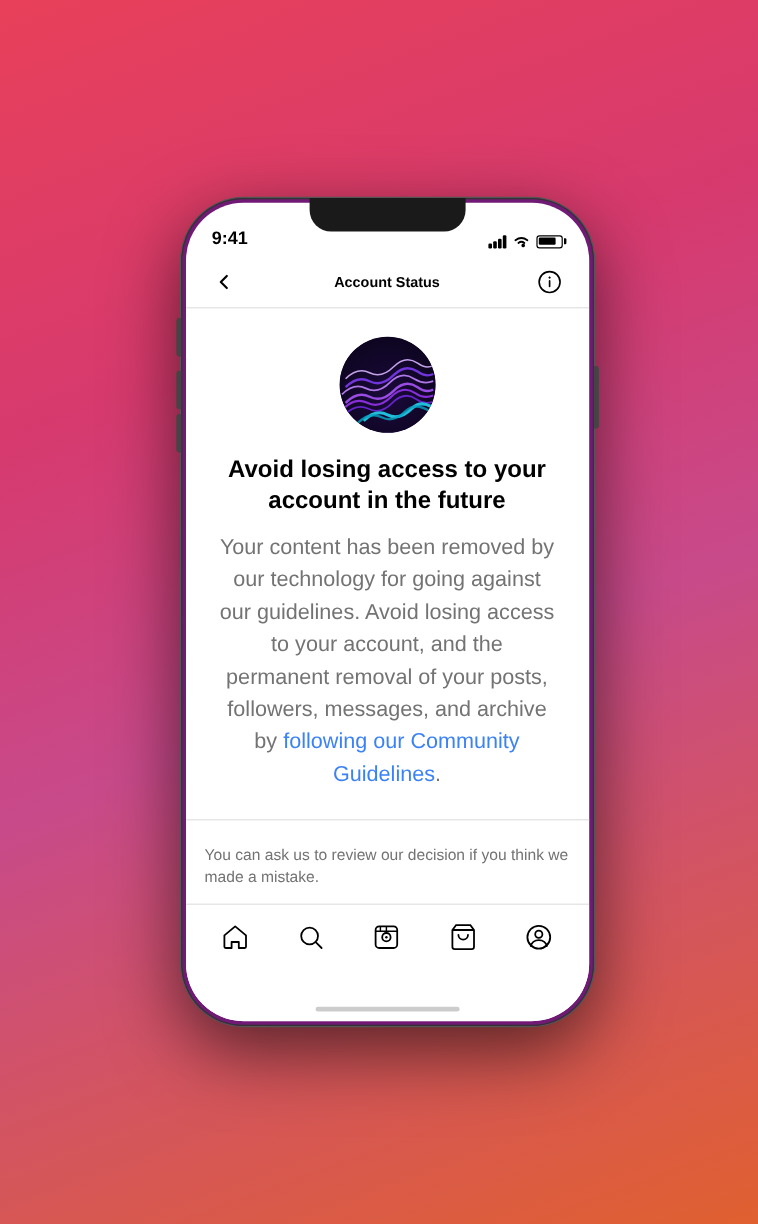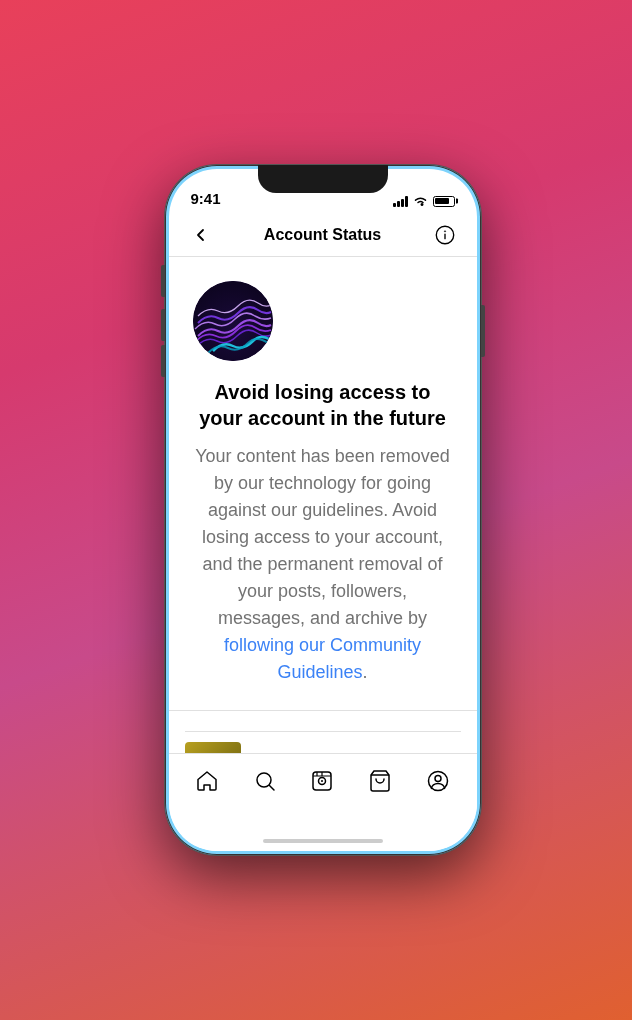--- a/index.html
+++ b/index.html
@@ -9,23 +9,23 @@
       height: 1020px;
       background: linear-gradient(160deg, #e8405a 0%, #d63a6e 30%, #c84a8a 55%, #e06030 100%);
       display: flex;
       align-items: center;
       justify-content: center;
       font-family: -apple-system, BlinkMacSystemFont, 'SF Pro Display', 'Helvetica Neue', Arial, sans-serif;
       overflow: hidden;
     }
 
     .phone-outer {
-      width: 316px;
+      width: 344px;
       height: 690px;
-      background: #7dd3fc;
+      background: #701a75;
       border-radius: 52px;
       padding: 4px;
       box-shadow:
         0 0 0 1px #555,
         0 20px 60px rgba(0,0,0,0.6),
         inset 0 0 0 1px #333;
       position: relative;
       margin-left: 13px;
     }
 
@@ -168,21 +168,21 @@
       justify-content: center;
       cursor: pointer;
     }
 
     .nav-back svg {
       width: 18px;
       height: 18px;
     }
 
     .nav-title {
-      font-size: 16px;
+      font-size: 12px;
       font-weight: 600;
       color: #000;
     }
 
     .nav-info {
       width: 32px;
       height: 32px;
       display: flex;
       align-items: center;
       justify-content: center;
@@ -194,20 +194,21 @@
       flex: 1;
       overflow-y: auto;
       overflow-x: hidden;
     }
 
     
     .hero-section {
       padding: 24px 24px 20px;
       display: flex;
       flex-direction: column;
+      align-items: center;
       text-align: center;
     }
 
     .avatar-circle {
       width: 80px;
       height: 80px;
       border-radius: 50%;
       overflow: hidden;
       margin-bottom: 18px;
       background: #1a0a3a;
@@ -427,20 +428,21 @@
         <p class="hero-description">
           <span>Your content has been removed by our technology for going against our guidelines. Avoid losing access to your account, and the permanent removal of your posts, followers, messages, and archive by</span>
           <a href="#">
             <span>following our Community Guidelines</span></a><span>.</span>
         </p>
       </div>
 
       <div class="divider"></div>
 
       <div class="removed-section">
+        <p class="removed-subtitle">You can ask us to review our decision if you think we made a mistake.</p>
 
         <div class="post-item">
           <div class="post-thumbnail"></div>
           <div class="post-chevron">
             <svg width="8" height="14" viewBox="0 0 8 14" fill="none">
               <path d="M1 1L7 7L1 13" stroke="#c7c7cc" stroke-width="1.8" stroke-linecap="round" stroke-linejoin="round"></path>
             </svg>
           </div>
         </div>
       </div>

